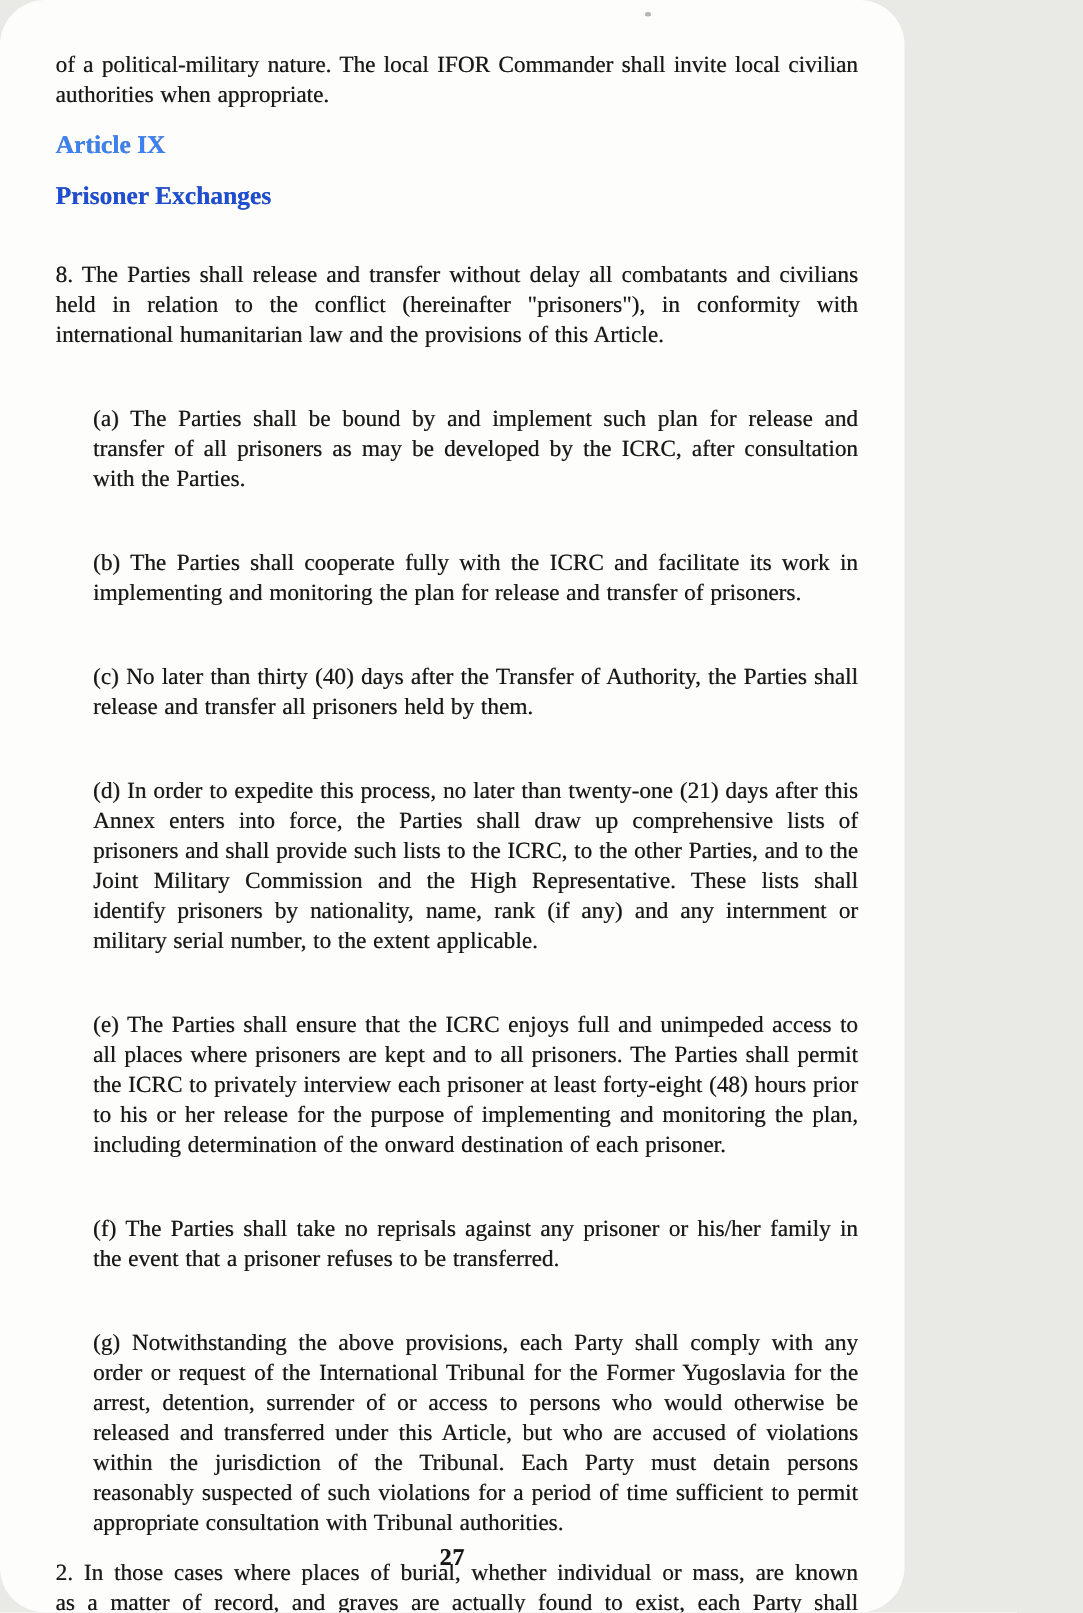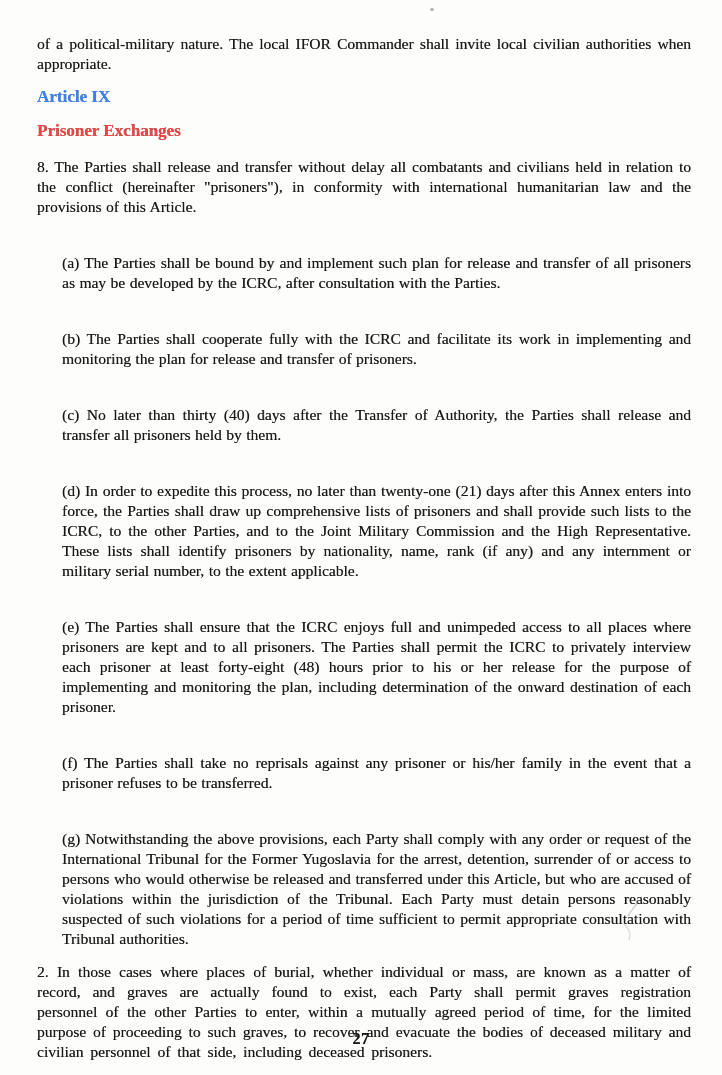--- a/index.html
+++ b/index.html
@@ -5,26 +5,27 @@
   * { box-sizing: border-box; }
   html, body { margin: 0; padding: 0; }
   body {
     width: 722px;
     height: 1075px;
     background: #e9e9e6;
     font-family: "Liberation Serif", serif;
   }
   .sheet {
     position: relative;
-    width: 722px;
+    width: 603px;
     height: 1075px;
     background: #fdfdfb;
     color: #171717;
     overflow: hidden;
     text-shadow: 0.3px 0 0 rgba(0,0,0,0.55);
+    border-radius: 30px;
   }
   .content {
     position: absolute;
     top: 34px;
     left: 37px;
     right: 31px;
   }
   .para {
     margin: 0 0 13px 0;
     font-size: 15.5px;
@@ -40,21 +41,21 @@
   .para.wide-spacing {
     word-spacing: 3px;
   }
   .heading {
     font-size: 17px;
     font-weight: bold;
     line-height: 20px;
     margin: 3px 0 14px 0;
   }
   .heading.article { color: #3b82f6; }
-  .heading.section { color: #ef4444; margin-bottom: 16px; }
+  .heading.section { color: #1d4ed8; margin-bottom: 33px; }
   .page-number {
     position: absolute;
     top: 1030px;
     left: 0;
     width: 100%;
     text-align: center;
     font-size: 16px;
     font-weight: bold;
     letter-spacing: 0.5px;
   }

